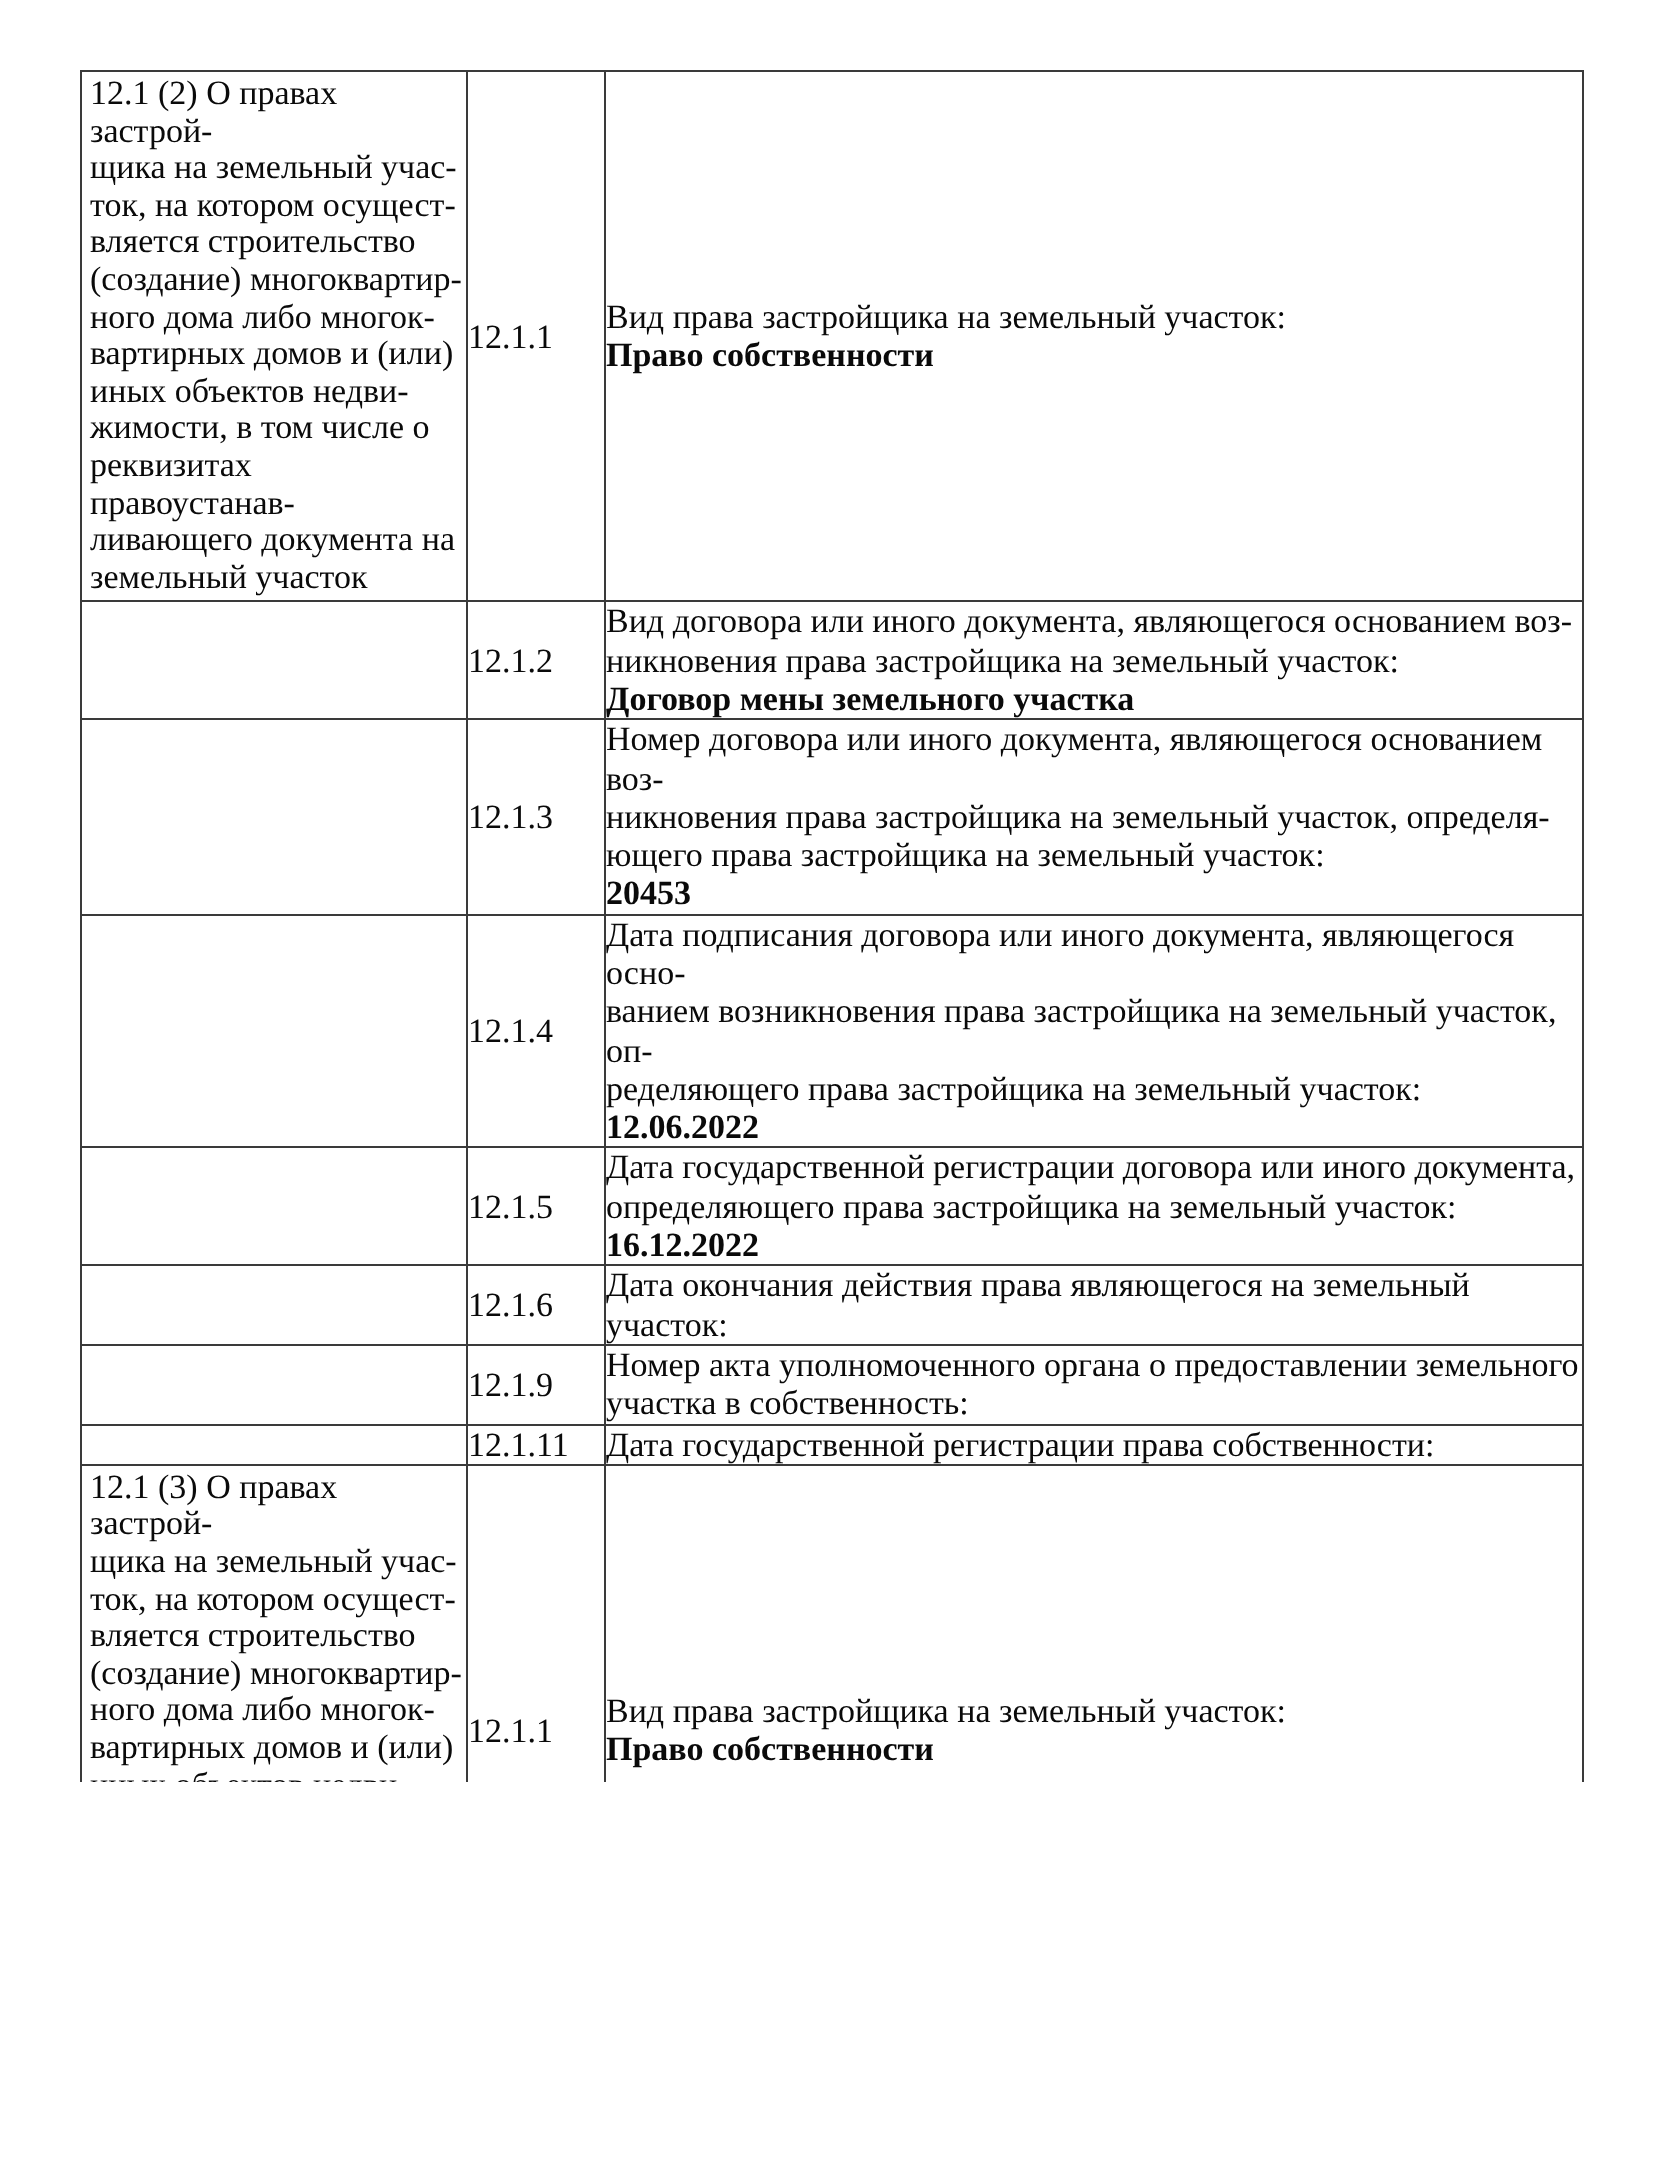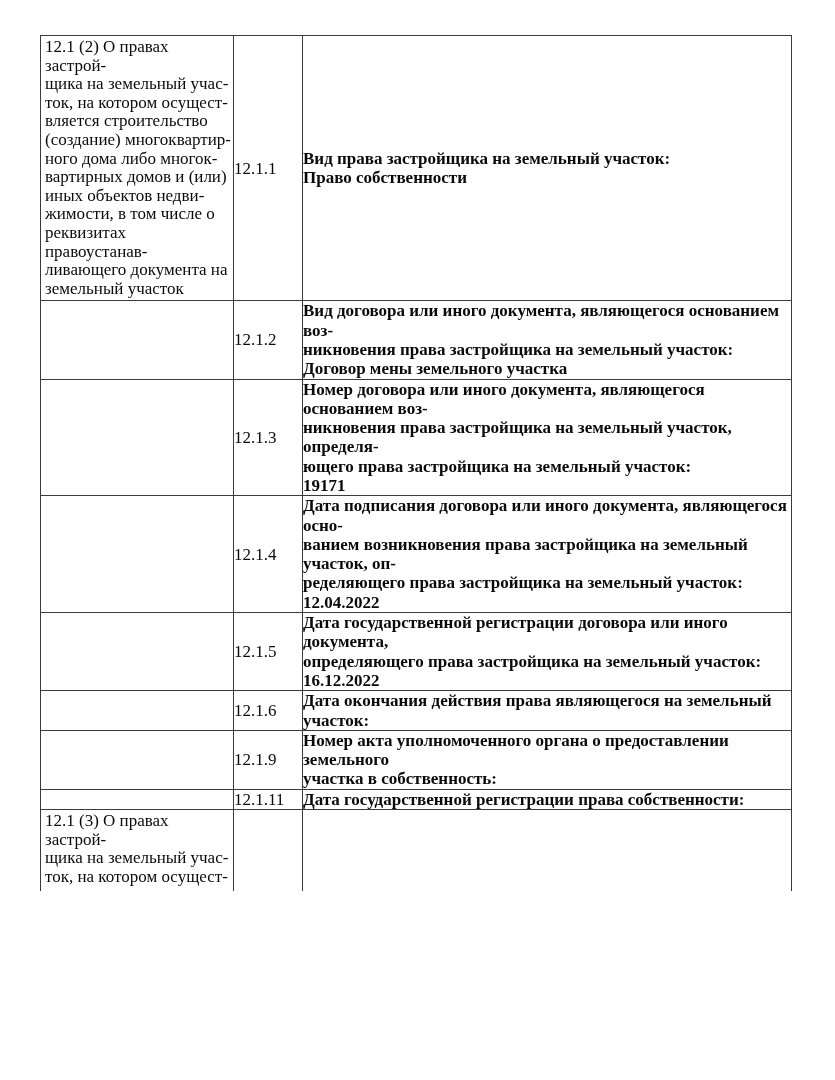--- a/index.html
+++ b/index.html
@@ -44,21 +44,20 @@
   td.num {
     padding-left: 4px;
     line-height: 19px;
   }
   td.content {
     padding: 1px 4px 1px 3px;
     line-height: 19.3px;
   }
   .label {
     white-space: pre-line;
-    font-weight: bold;
   }
   .value {
     font-weight: bold;
     white-space: pre-line;
   }
 </style>
 </head>
 <body>
 
 <div class="page">
@@ -102,32 +101,32 @@
         </td>
       </tr>
 
       <tr>
         <td class="desc"></td>
         <td class="num"><span>12.1.3</span></td>
         <td class="content">
           <div class="label">Номер договора или иного документа, являющегося основанием воз-
 никновения права застройщика на земельный участок, определя-
 ющего права застройщика на земельный участок:</div>
-          <div class="value">19171</div>
+          <div class="value">20453</div>
         </td>
       </tr>
 
       <tr>
         <td class="desc"></td>
         <td class="num"><span>12.1.4</span></td>
         <td class="content">
           <div class="label">Дата подписания договора или иного документа, являющегося осно-
 ванием возникновения права застройщика на земельный участок, оп-
 ределяющего права застройщика на земельный участок:</div>
-          <div class="value">12.04.2022</div>
+          <div class="value">12.06.2022</div>
         </td>
       </tr>
 
       <tr>
         <td class="desc"></td>
         <td class="num"><span>12.1.5</span></td>
         <td class="content">
           <div class="label">Дата государственной регистрации договора или иного документа,
 определяющего права застройщика на земельный участок:</div>
           <div class="value">16.12.2022</div>

